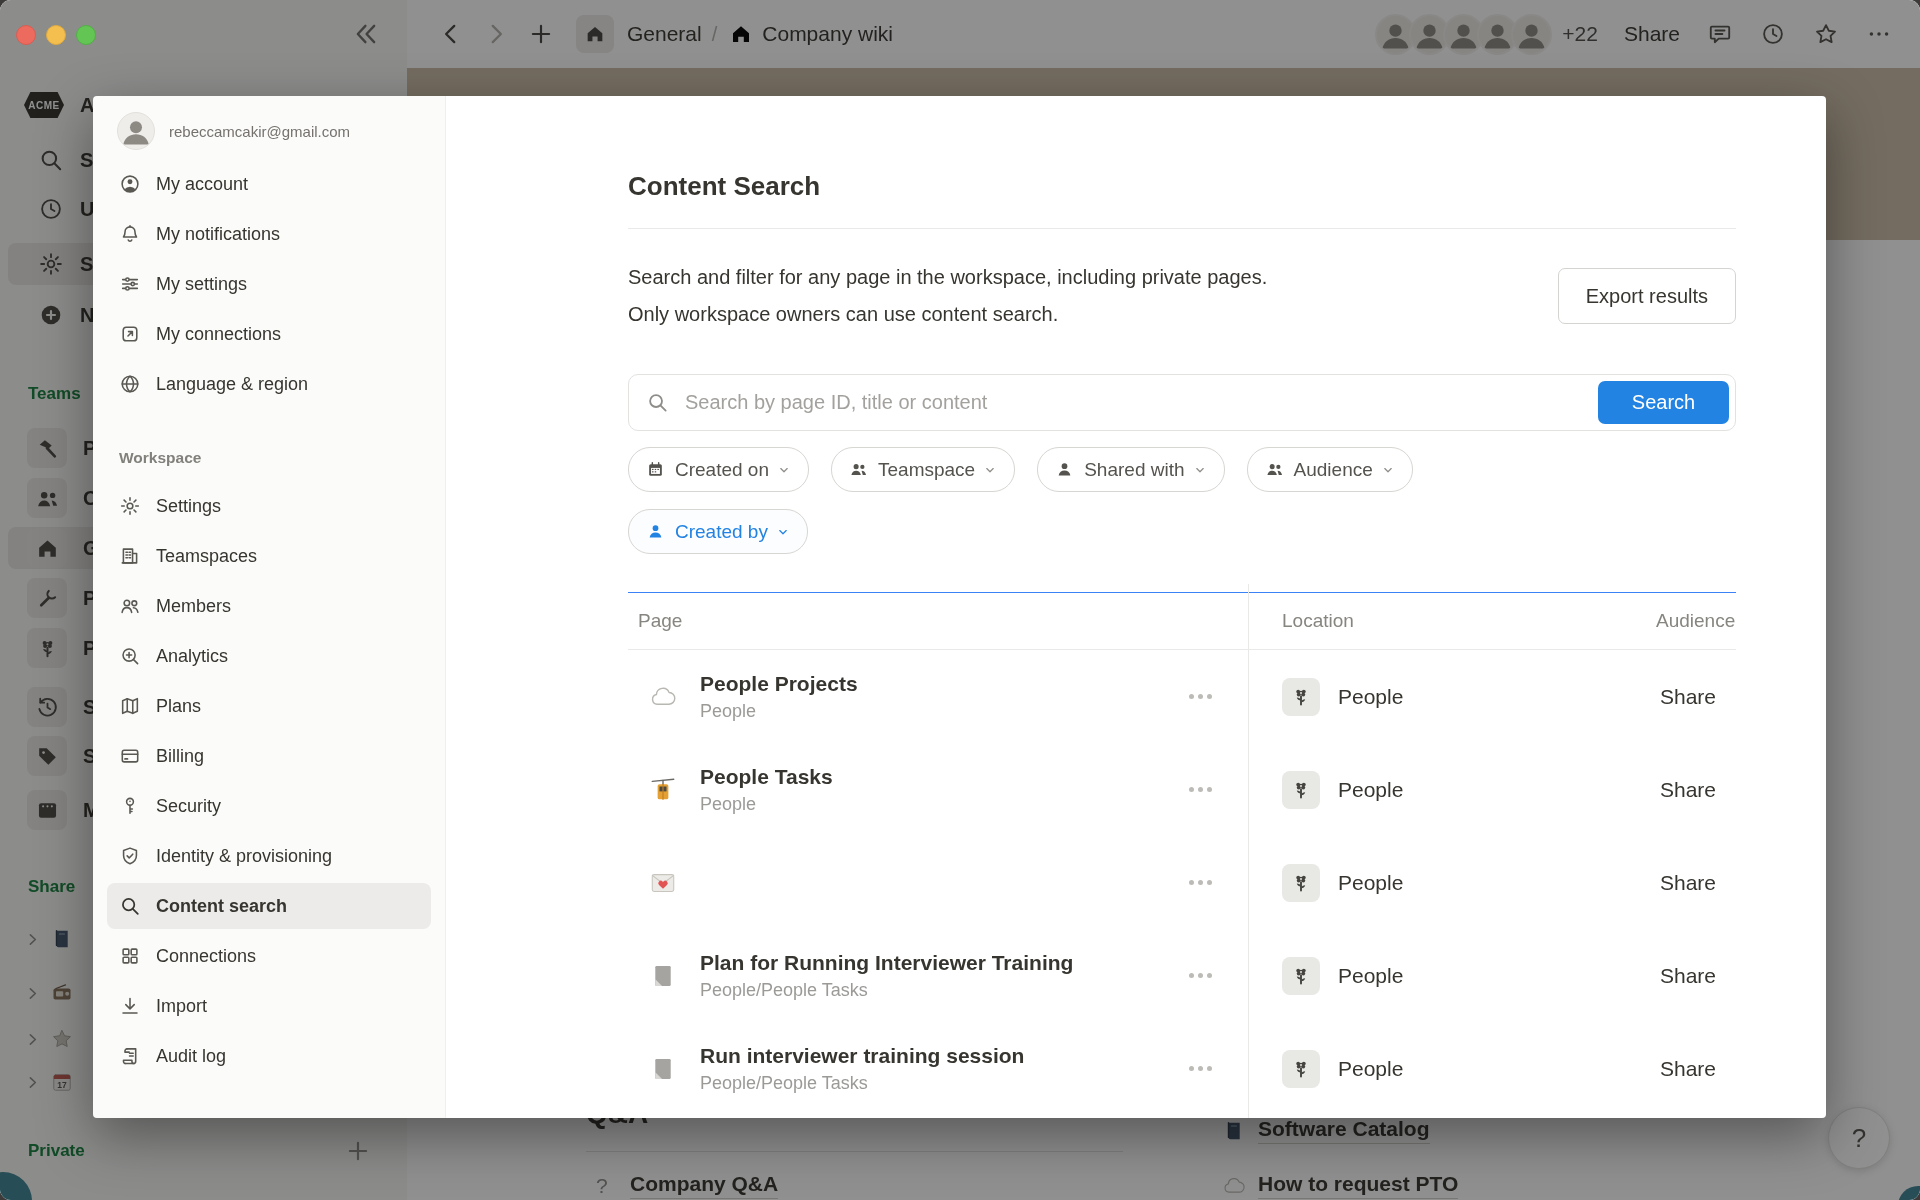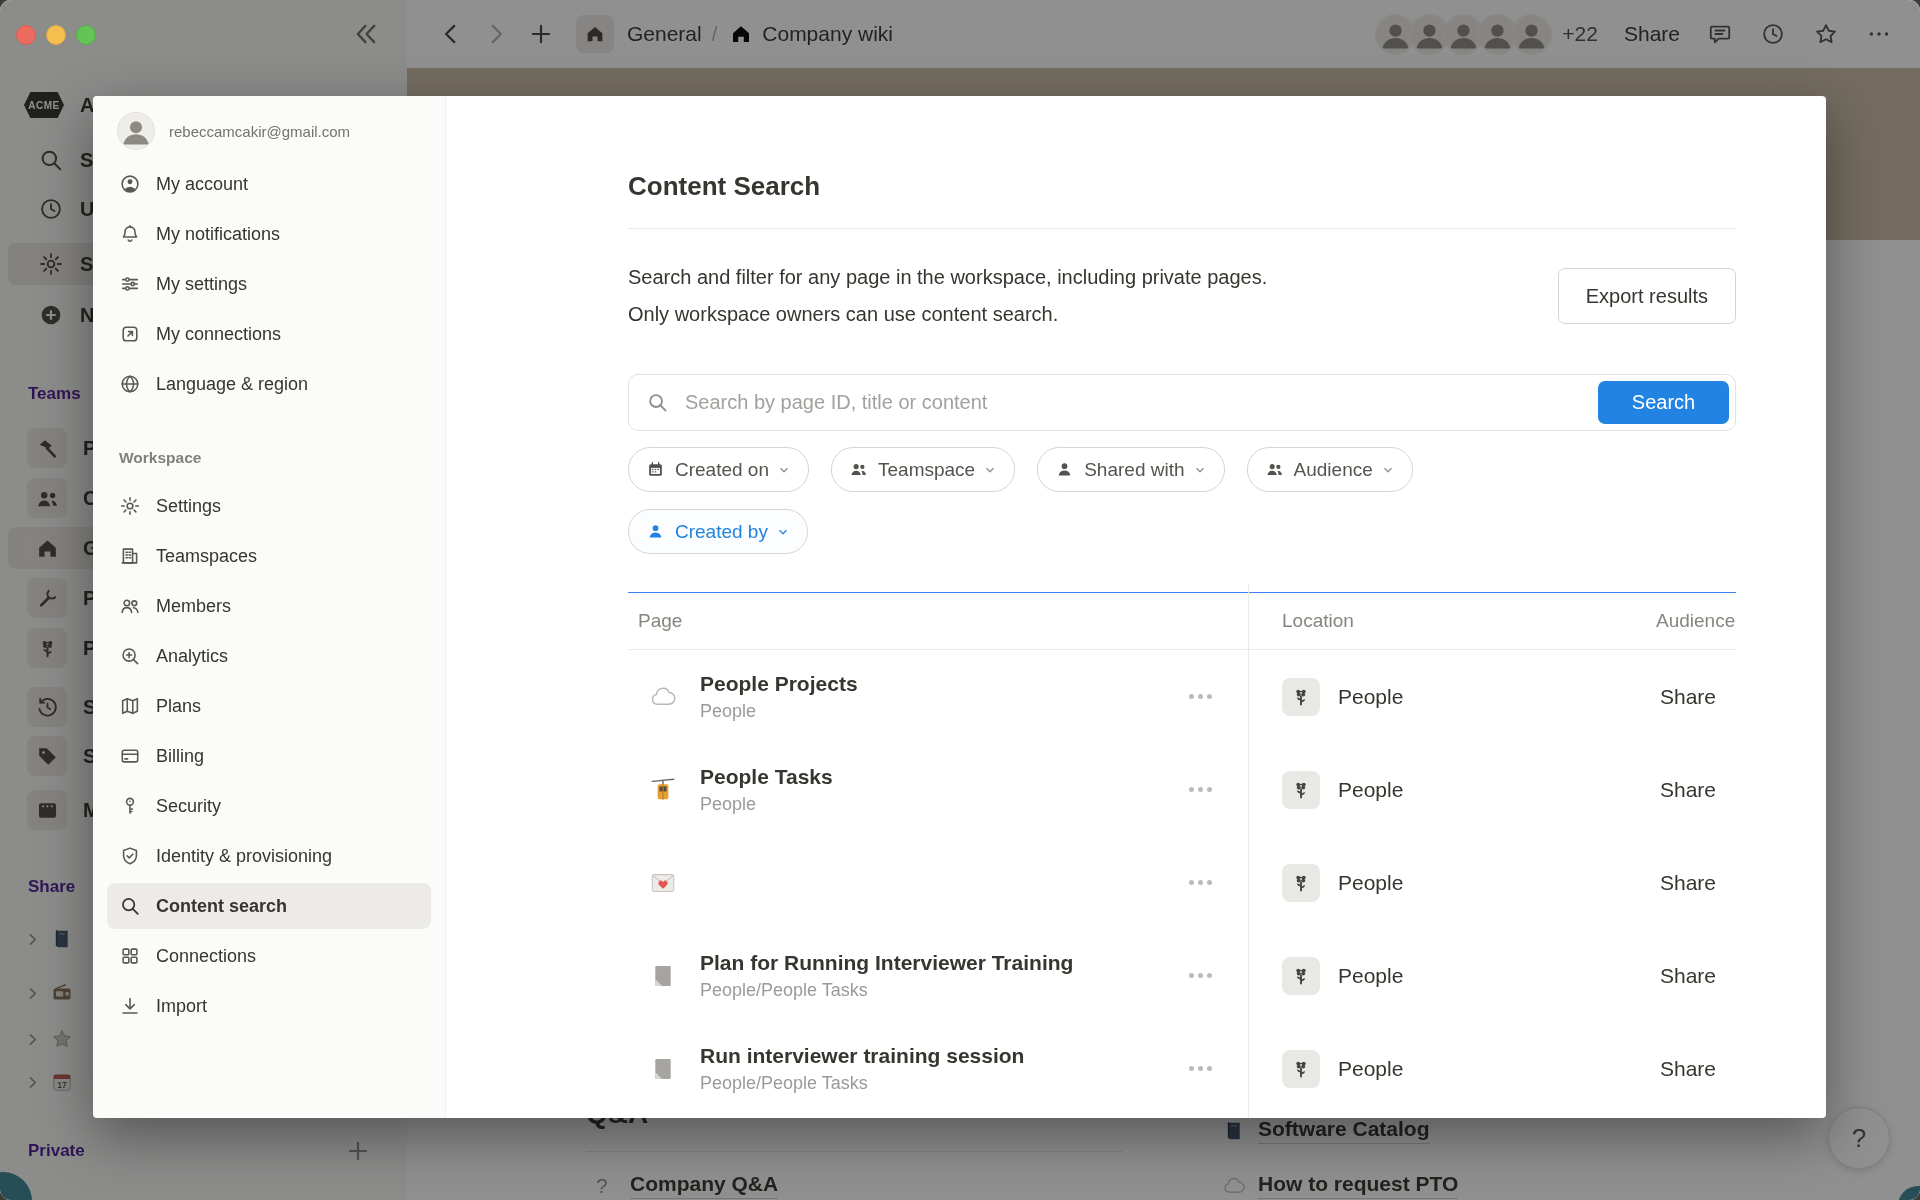--- a/index.html
+++ b/index.html
@@ -36,21 +36,21 @@
   .plus22{font-size:21px;color:#4e4c48;margin-left:10px;}
   .share-lbl{font-size:21px;color:#37352f;margin-left:26px;}
   .tb-act{width:26px;height:26px;color:#54524d;margin-left:27px;}
 
   
   .bgrow{position:absolute;display:flex;align-items:center;height:42px;color:#37352f;}
   .bgrow .lab{font-size:20px;font-weight:600;margin-left:16px;white-space:nowrap;}
   .bg-ic{width:26px;height:26px;color:#4a4844;flex:none;}
   .team-box{width:40px;height:40px;border-radius:8px;background:#e9e7e3;display:flex;align-items:center;justify-content:center;flex:none;}
   .team-box .bg-ic{width:25px;height:25px;}
-  .bg-head{position:absolute;font-size:17px;font-weight:600;color:#4c1d95;}
+  .bg-head{position:absolute;font-size:17px;font-weight:600;color:#15803d;}
   .hl{background:#e7e5e1;border-radius:8px;}
   .chev{width:17px;height:17px;color:#8f8d89;margin-right:9px;flex:none;}
   .acme{width:40px;height:26px;background:#32302c;color:#fff;font-size:10px;font-weight:800;letter-spacing:.5px;display:flex;align-items:center;justify-content:center;clip-path:polygon(16% 0,84% 0,100% 50%,84% 100%,16% 100%,0 50%);flex:none;}
   .bg-plus{position:absolute;width:26px;height:26px;color:#8f8d89;}
 
   
   .qa-h{position:absolute;left:586px;top:1098px;font-size:28px;font-weight:700;color:#37352f;}
   .qa-div{position:absolute;left:586px;top:1151px;width:537px;border-top:1px solid #e3e2df;}
   .qa-item{position:absolute;left:596px;top:1172px;display:flex;align-items:center;}
   .qa-q{font-size:21px;color:#8f8d89;width:34px;}
@@ -632,20 +632,31 @@
               </div>
               <div class="nav-item">
                 <span class="n-ic">
                   <svg viewBox="0 0 24 24" fill="none" stroke="currentColor" stroke-width="1.7" stroke-linecap="round" stroke-linejoin="round" style="width:100%;height:100%;display:block">
                     <path d="M12 3.8v11M7.4 10.5l4.6 4.6 4.6-4.6"></path>
                     <path d="M4.4 19.6h15.2"></path>
                   </svg>
                 </span>
                 <span class="n-lab">Import</span>
               </div>
+              <div class="nav-item">
+                <span class="n-ic">
+                  <svg viewBox="0 0 24 24" fill="none" stroke="currentColor" stroke-width="1.7" stroke-linecap="round" stroke-linejoin="round" style="width:100%;height:100%;display:block">
+                    <path d="M8.8 4.2h9.4v13.4a2.6 2.6 0 0 1-2.6 2.6H7.2"></path>
+                    <path d="M8.8 4.2a2.3 2.3 0 0 0-2.3 2.3v1.3h4.6"></path>
+                    <path d="M7.2 20.2a2.3 2.3 0 0 1-2.3-2.3v-1.3h9.2v1.3a2.3 2.3 0 0 0 2.3 2.3"></path>
+                    <path d="M11.5 9h4M11.5 12h4"></path>
+                  </svg>
+                </span>
+                <span class="n-lab">Audit log</span>
+              </div>
             </div>
         </div>
       </div>
 
       <div class="set-main">
         <h1 class="c-title">Content Search</h1>
         <div class="c-div"></div>
         <div class="desc-row">
           <div class="c-desc">
             <div>Search and filter for any page in the workspace, including private pages.</div>

